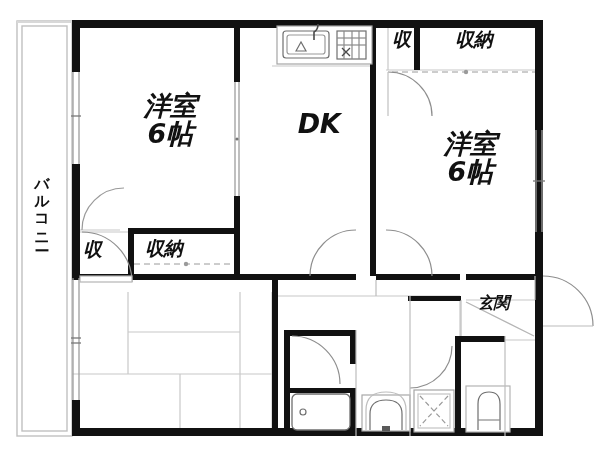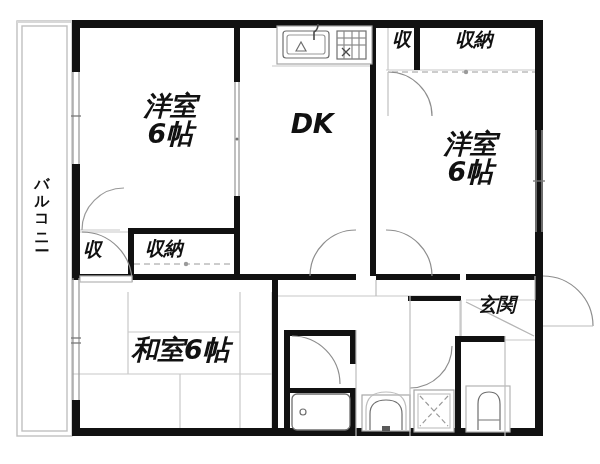--- a/index.html
+++ b/index.html
@@ -5,21 +5,21 @@
   html,body{margin:0;padding:0;background:#ffffff;}
   body{width:600px;height:464px;font-family:"Liberation Sans","DejaVu Sans",sans-serif;}
   #plan{position:relative;width:600px;height:464px;background:#ffffff;overflow:hidden;}
   #plan svg{position:absolute;left:0;top:0;}
   .lbl{position:absolute;color:#111111;font-weight:bold;font-style:italic;
        font-family:"DejaVu Sans","Liberation Sans",sans-serif;white-space:nowrap;
        line-height:1.02;letter-spacing:-0.5px;}
   .lbl.room{font-size:27px;text-align:center;}
   .lbl.room .n{display:block;}
   .lbl.sto{font-size:19px;}
-  .lbl.ent{font-size:19px;}
+  .lbl.ent{font-size:16px;}
   .vtext{position:absolute;font-size:15px;font-weight:bold;color:#111;
          font-family:"DejaVu Sans","Liberation Sans",sans-serif;
          writing-mode:vertical-rl;text-orientation:upright;letter-spacing:2px;}
 </style>
 </head>
 <body>
 
 <div id="plan">
 
   <svg width="600" height="464" viewBox="0 0 600 464">
@@ -230,32 +230,29 @@
       <line x1="376" y1="280" x2="376" y2="296"></line>
       <line x1="535" y1="276" x2="535" y2="300"></line>
     </g>
   </svg>
 
   <div class="lbl room" style="left:100px;top:92px;width:140px;">
     <span class="n">洋室</span>
     <span class="n">6帖</span>
   </div>
 
-  <div class="lbl room" style="left:252px;top:110px;width:120px;">
+  <div class="lbl room" style="left:259px;top:110px;width:120px;">
     <span class="n">DK</span>
   </div>
 
   <div class="lbl room" style="left:410px;top:130px;width:120px;">
     <span class="n">洋室</span>
     <span class="n">6帖</span>
   </div>
 
-  <div class="lbl room" style="left:105px;top:336px;width:150px;">
-    <span class="n">和室6帖</span>
-  </div>
 
   <div class="lbl sto" style="left:83px;top:240px;">収</div>
   <div class="lbl sto" style="left:145px;top:239px;">収納</div>
   <div class="lbl sto" style="left:392px;top:30px;">収</div>
   <div class="lbl sto" style="left:455px;top:30px;">収納</div>
 
   <div class="lbl ent" style="left:478px;top:295px;">玄関</div>
 
   <div class="vtext" style="left:32px;top:166px;">バルコニー</div>
 

